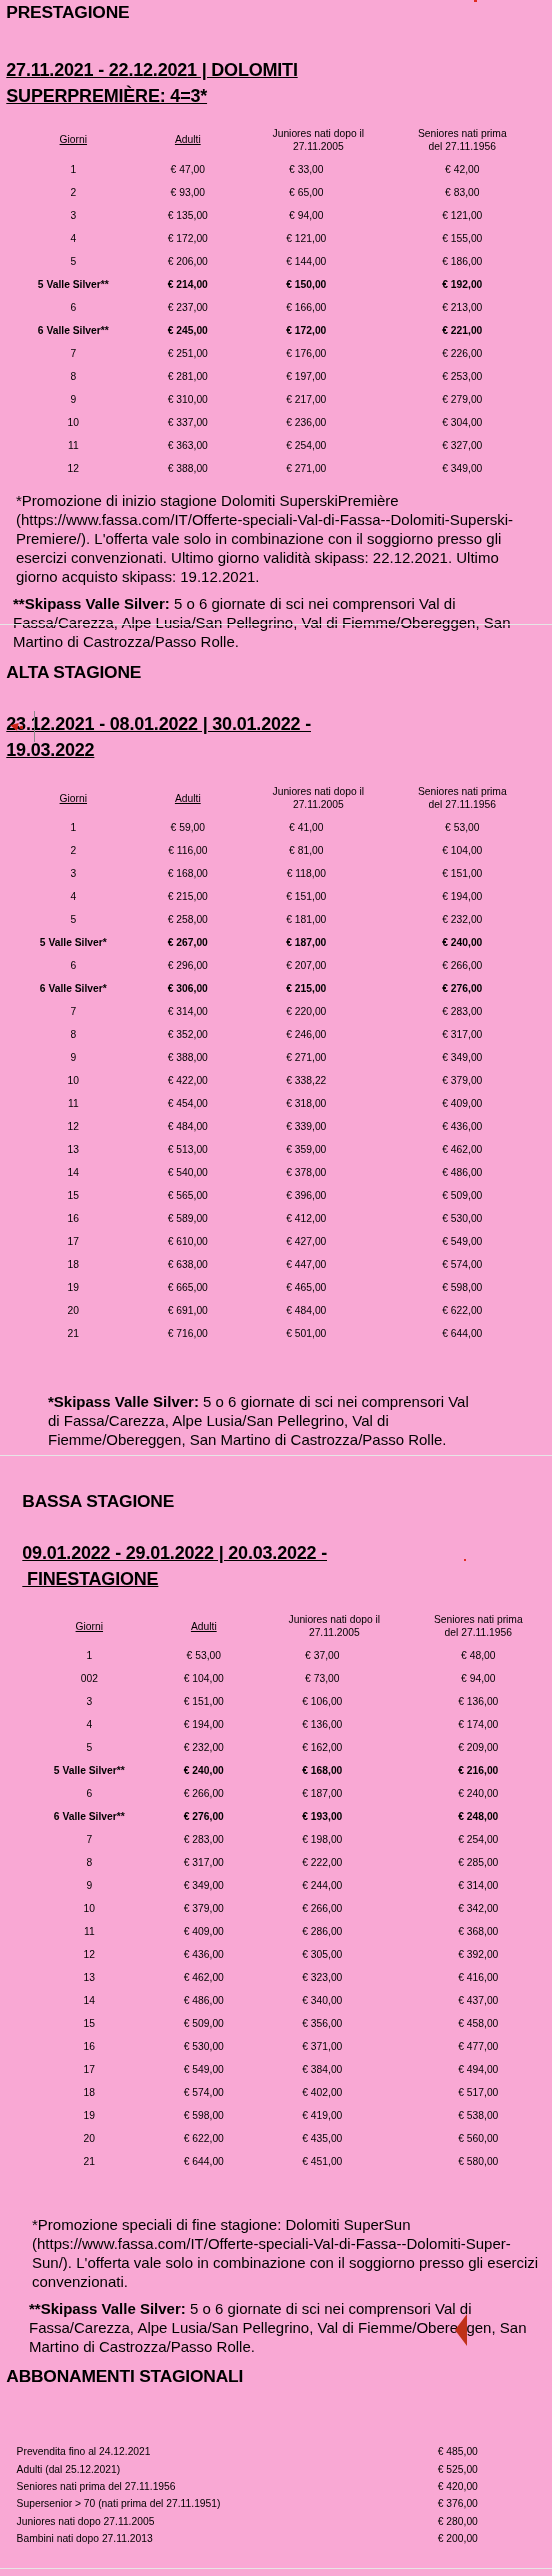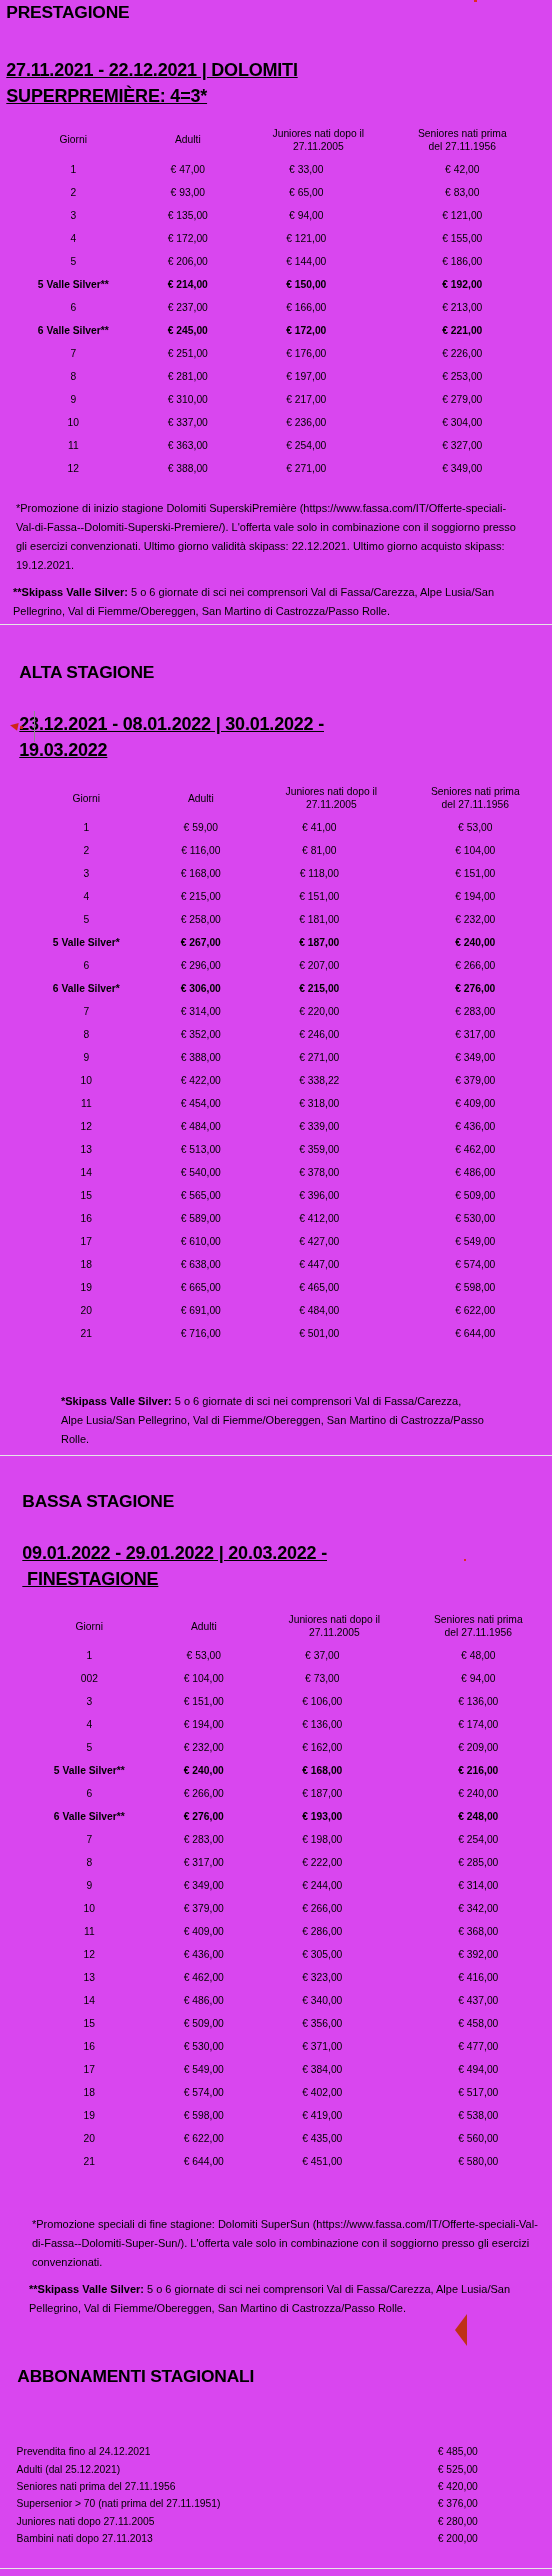--- a/index.html
+++ b/index.html
@@ -1,43 +1,43 @@
 <!DOCTYPE html>
 <html style="font-size:12.6px"><head>
 <meta charset="utf-8">
 <style>
   html,body{margin:0;padding:0;background:#fff;}
   body{font-family:"Liberation Sans", sans-serif;color:#000;}
-  .page{position:relative;width:552px;height:2576px;overflow:hidden;background:#d946ef;}
+  .page{position:relative;width:552px;height:2576px;overflow:hidden;background:#f9a8d4;}
 
   
   .season h1, .abbo-title{margin:0 0 0 6.3px;font-size:17.4px;line-height:21px;font-weight:bold;letter-spacing:-0.2px;}
   .season h2{margin:34px 0 0 6.3px;font-size:18px;line-height:26px;font-weight:bold;letter-spacing:-0.2px;max-width:371px;text-decoration:underline;}
   .s2 h2,.s3 h2{margin-top:28px;}
 
   
   .s1{position:absolute;top:1.6px;left:0;width:552px;}
-  .s2{position:absolute;top:662px;left:13px;width:500px;}
+  .s2{position:absolute;top:662px;left:0;width:500px;}
   .s3{position:absolute;top:1491px;left:16px;width:552px;}
-  .abbo-title{position:absolute;top:2366px;left:11px;}
+  .abbo-title{position:absolute;top:2366px;left:0;}
   .abbo-list{position:absolute;top:2443px;left:0;width:552px;}
 
   
   .ptable{margin-top:13.4px;}
   .s2 .ptable{margin-top:17.4px;}
   .s3 .ptable{margin-top:16px;}
   .trow{display:grid;grid-template-columns:134px 95px 142px 170px;padding-left:6.3px;height:23px;align-items:center;text-align:center;font-size:10.3px;}
   .trow.b{font-weight:bold;}
-  .thead{height:36px;font-size:10.3px;}
+  .thead{height:36px;font-size:10.3px;text-decoration:underline;}
   .hwrap{display:inline-block;line-height:13.4px;}
   .c3 .hwrap{max-width:99px;margin-left:24px;}
   .c4 .hwrap{max-width:104px;}
 
   
-  .fn{margin:19px 0 0 0;padding:0 28px 0 16px;font-size:11px;line-height:19px;overflow-wrap:break-word;}
+  .fn{margin:11px 0 0 0;padding:0 28px 0 16px;font-size:15px;line-height:19px;overflow-wrap:break-word;}
   .fn2{margin-top:8px;padding-left:13px;}
   .s2 .fn{margin-top:47px;padding-left:48px;}
   .s3 .fn1{margin-top:42px;}
 
   
   .divider{position:absolute;left:0;width:552px;border:none;border-top:0.8px solid #e6e6e6;margin:0;}
   .d1{top:624px;}
   .d2{top:1455px;}
   .d3{top:2568px;}
 

